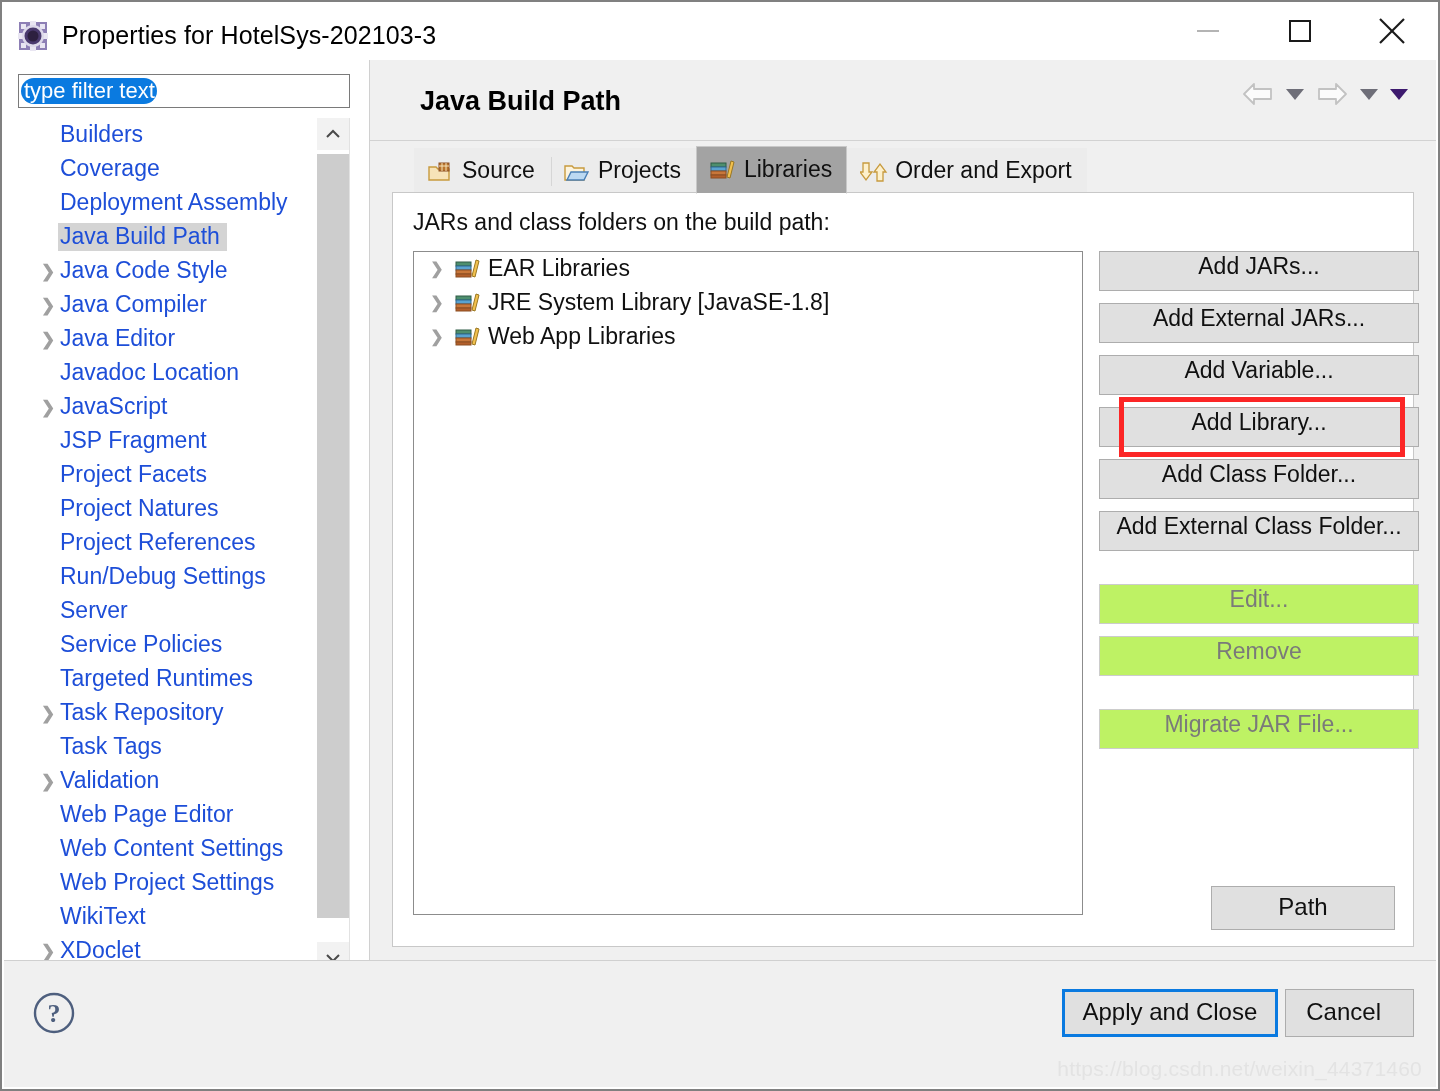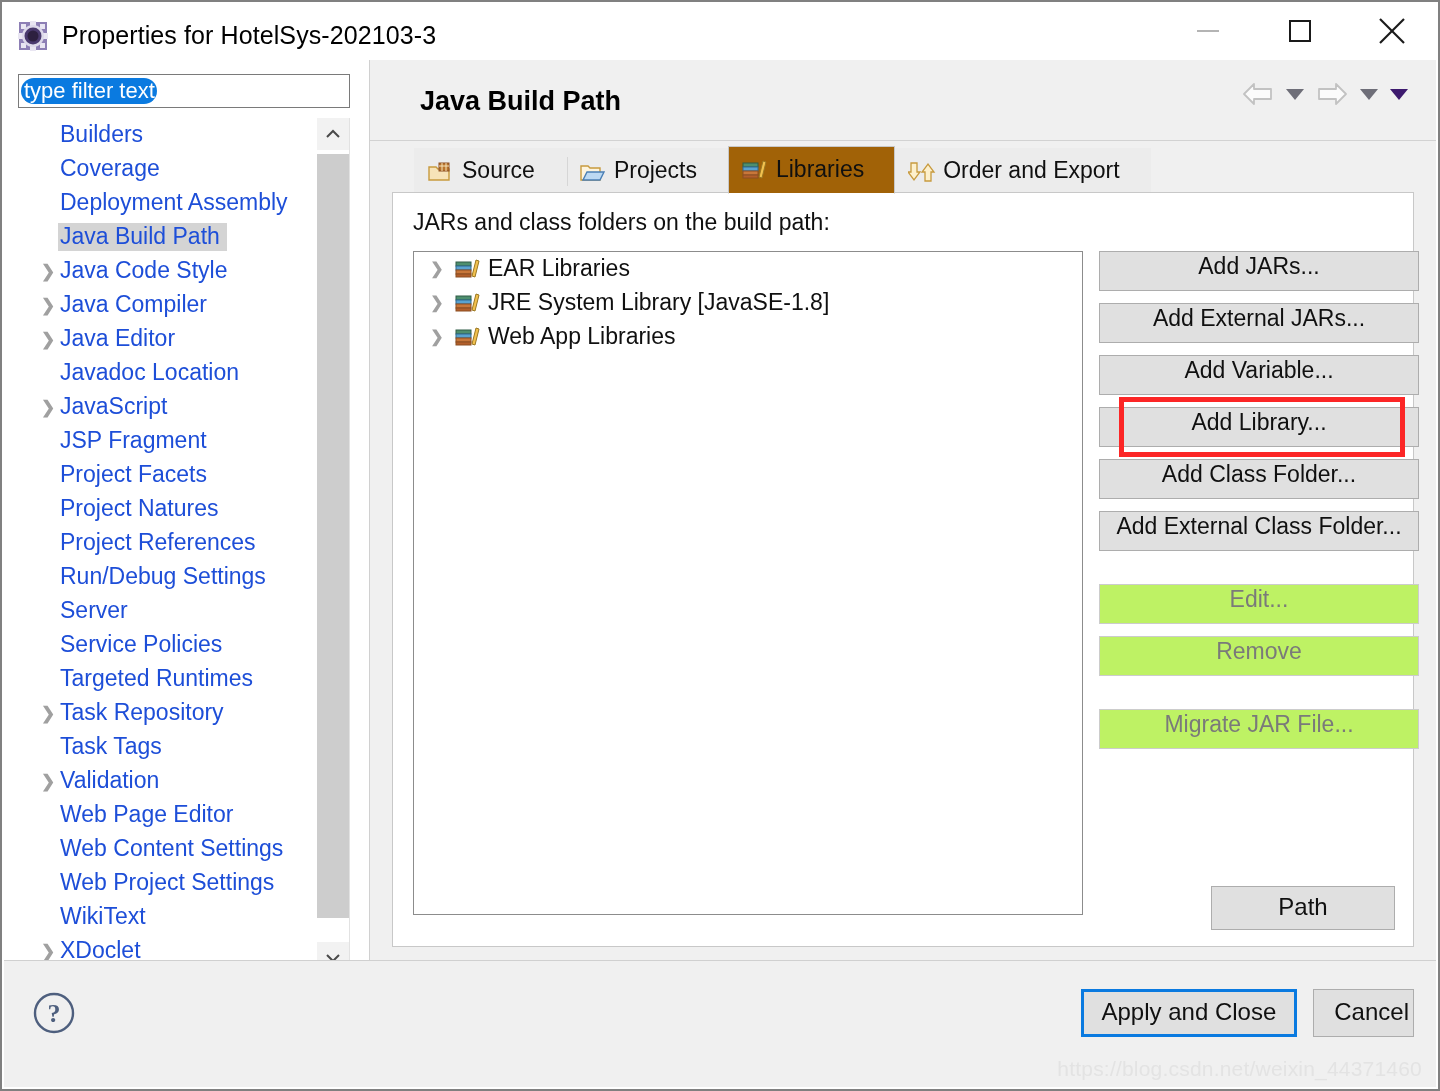--- a/index.html
+++ b/index.html
@@ -214,37 +214,37 @@
     position: absolute;
     left: 44px; top: 86px;
     display: flex;
     align-items: flex-end;
     height: 48px;
   }
   .tab {
     height: 46px;
     display: flex;
     align-items: center;
-    padding: 0 30px 0 12px;
+    padding: 0 14px 0 12px;
     box-sizing: border-box;
     background: #ececec;
     border: 1px solid transparent;
     border-bottom: none;
     position: relative;
     gap: 9px;
   }
   .tab + .tab::before {
     content: "";
     position: absolute;
     left: 0; top: 8px; bottom: 8px;
     width: 1px;
     background: #d6d6d6;
   }
   .tab.active {
-    background: #a16207;
+    background: #a3a3a3;
     border: 1px solid #c8c8c8;
     border-bottom: 1px solid #ffffff;
     height: 48px;
     z-index: 3;
   }
   .tab.active::before { display: none; }
   .tab.active + .tab::before { display: none; }
   .tab-label {
     font-size: 23px;
     color: #101010;
@@ -381,33 +381,33 @@
   .help-icon {
     position: absolute;
     left: 28px; top: 30px;
     width: 44px; height: 44px;
   }
   .footer-buttons {
     position: absolute;
     right: 22px; top: 28px;
     display: flex;
     align-items: center;
-    gap: 16px;
+    gap: 7px;
   }
   .fbtn {
     height: 48px;
     box-sizing: border-box;
     background: #e0e0e0;
     border: 1px solid #adadad;
     font-size: 24px;
     color: #101010;
     display: flex;
     align-items: center;
     justify-content: center;
-    padding: 0 4px 3px 20px;
+    padding: 0 32px 3px 20px;
     white-space: nowrap;
   }
   .fbtn.default {
     border: 3px solid #0a7ae0;
     background: #e0e0e0;
     padding: 0 18px 3px 18px;
   }
   .watermark {
     position: absolute;
     right: 14px;

